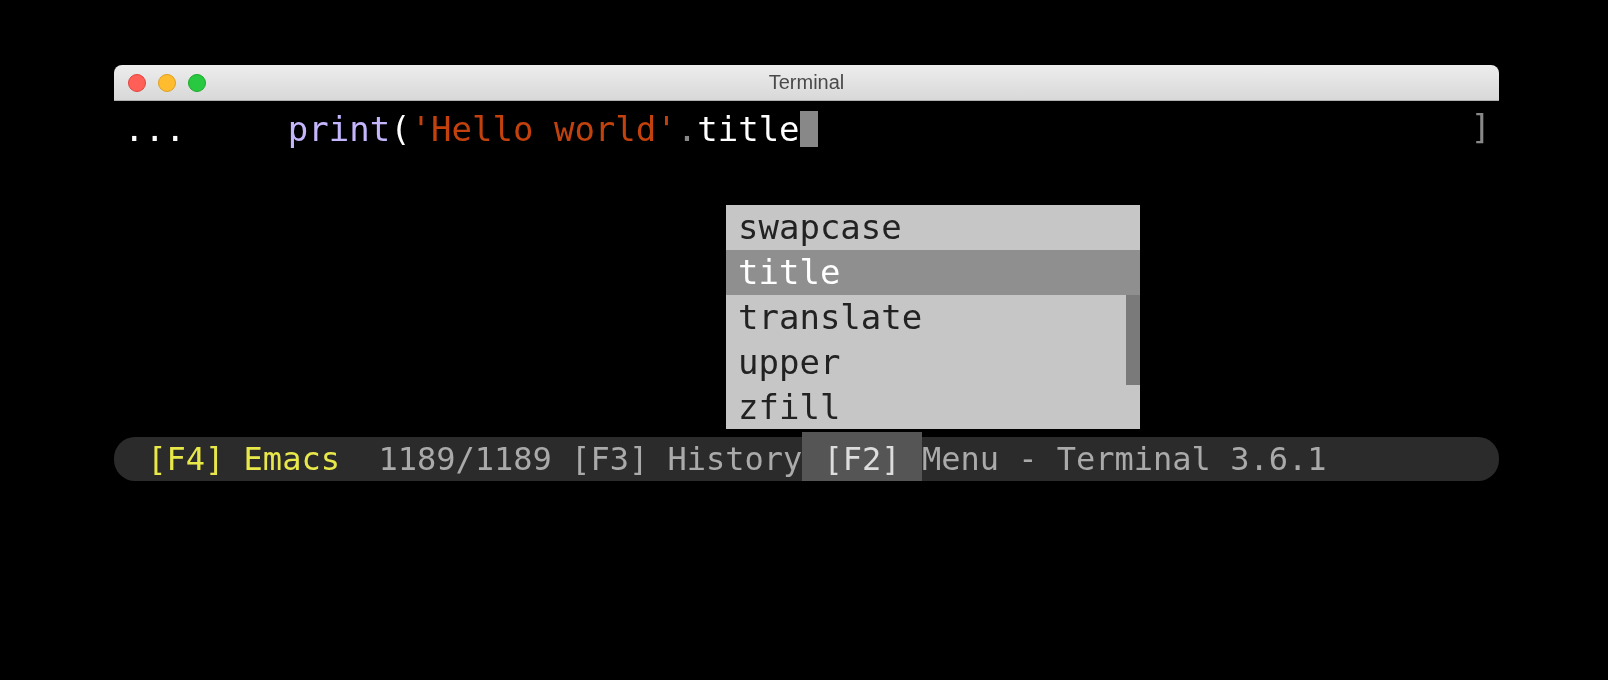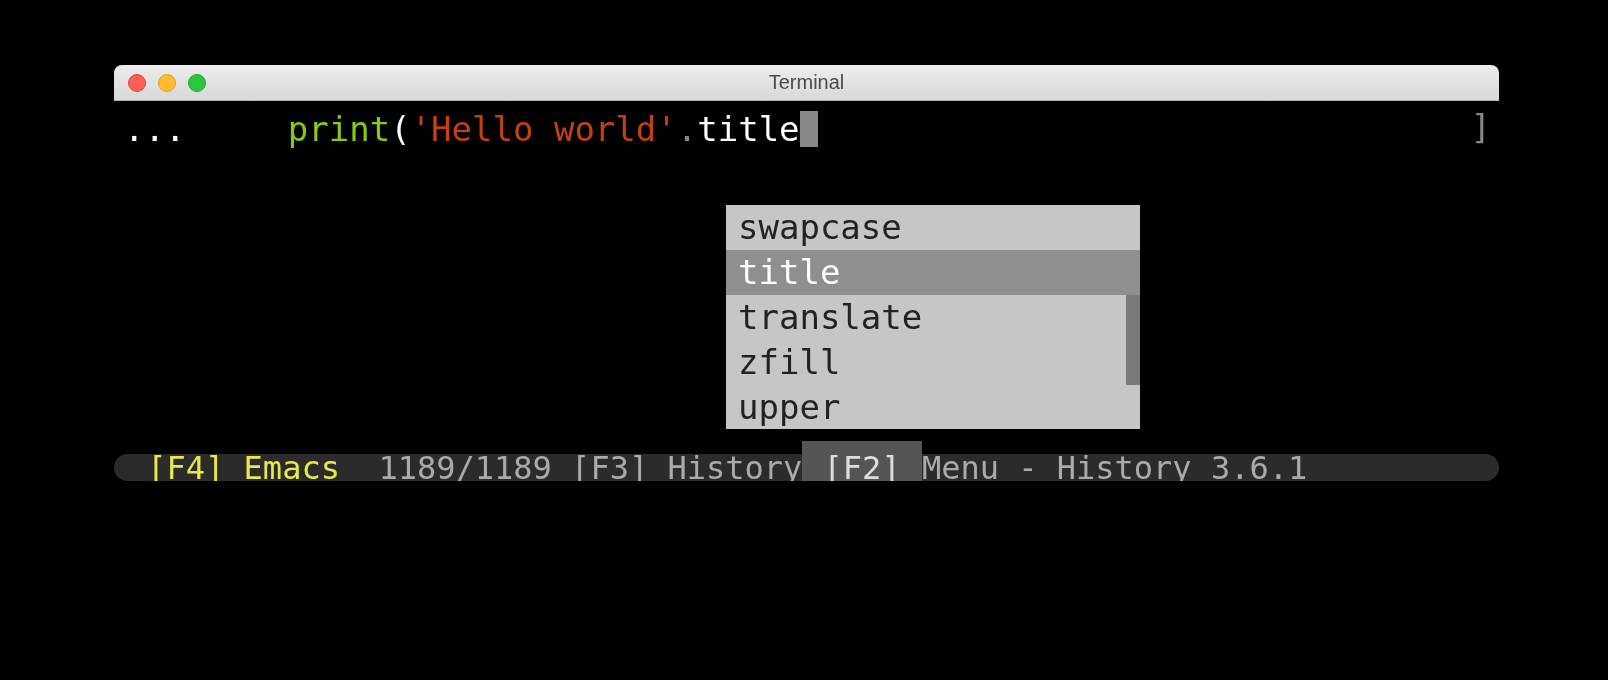--- a/index.html
+++ b/index.html
@@ -55,21 +55,21 @@
     .line {
       font-size: 34px;
       line-height: 1.3;
       white-space: pre;
       color: #fff;
     }
     .prompt { color: #fff; }
     .kw { color: #2fae35; }
     .const { color: #2fae35; }
     .punct { color: #fff; }
-    .fn { color: #84cc16; }
+    .fn { color: #c4b5fd; }
     .paren { color: #fff; }
     .str { color: #c2410c; }
     .dot { color: #888; }
     .method { color: #fff; }
     .cursor {
       display: inline-block;
       width: 18px;
       height: 36px;
       background: #888;
       vertical-align: text-bottom;
@@ -106,21 +106,21 @@
       position: absolute;
       right: 0;
       top: 90px;
       width: 14px;
       height: 90px;
       background: #7a7a7a;
     }
     .statusbar {
       position: absolute;
       left: 0; right: 0; bottom: 0;
-      height: 27px;
+      height: 44px;
       background: #2b2b2b;
       display: flex;
       align-items: center;
       font-size: 32px;
       color: #aaa;
       padding: 0 14px;
       white-space: pre;
       border-radius: 21px;
     }
     .sb-yellow { color: #e8e84a; }
@@ -141,21 +141,21 @@
 
   <div class="term">
     <span class="rbracket">]</span>
     <div class="line"><span class="prompt">... </span><span>    </span><span class="fn">print</span><span class="paren">(</span><span class="str">'Hello world'</span><span class="dot">.</span><span class="method">title</span><span class="cursor"></span></div>
 
     <div class="popup">
       <div id="popup-items">
           <div class="popup-item">swapcase</div>
           <div class="popup-item selected">title</div>
           <div class="popup-item">translate</div>
+          <div class="popup-item">upper</div>
           <div class="popup-item">zfill</div>
-          <div class="popup-item">upper</div>
         </div>
       <div class="popup-scroll"></div>
     </div>
 
-    <div class="statusbar"><span class="sb-yellow"> [F4] </span><span class="sb-yellow">Emacs</span><span>  </span><span>1189/1189</span><span> [F3] </span><span>History</span><span class="sb-highlight"> [F2] </span><span>Menu</span><span> - History 3.6.1 </span></div>
+    <div class="statusbar"><span class="sb-yellow"> [F4] </span><span class="sb-yellow">Emacs</span><span>  </span><span>1189/1189</span><span> [F3] </span><span>History</span><span class="sb-highlight"> [F2] </span><span>Menu</span><span> - Terminal 3.6.1 </span></div>
   </div>
 </div>
 
 </body></html>

